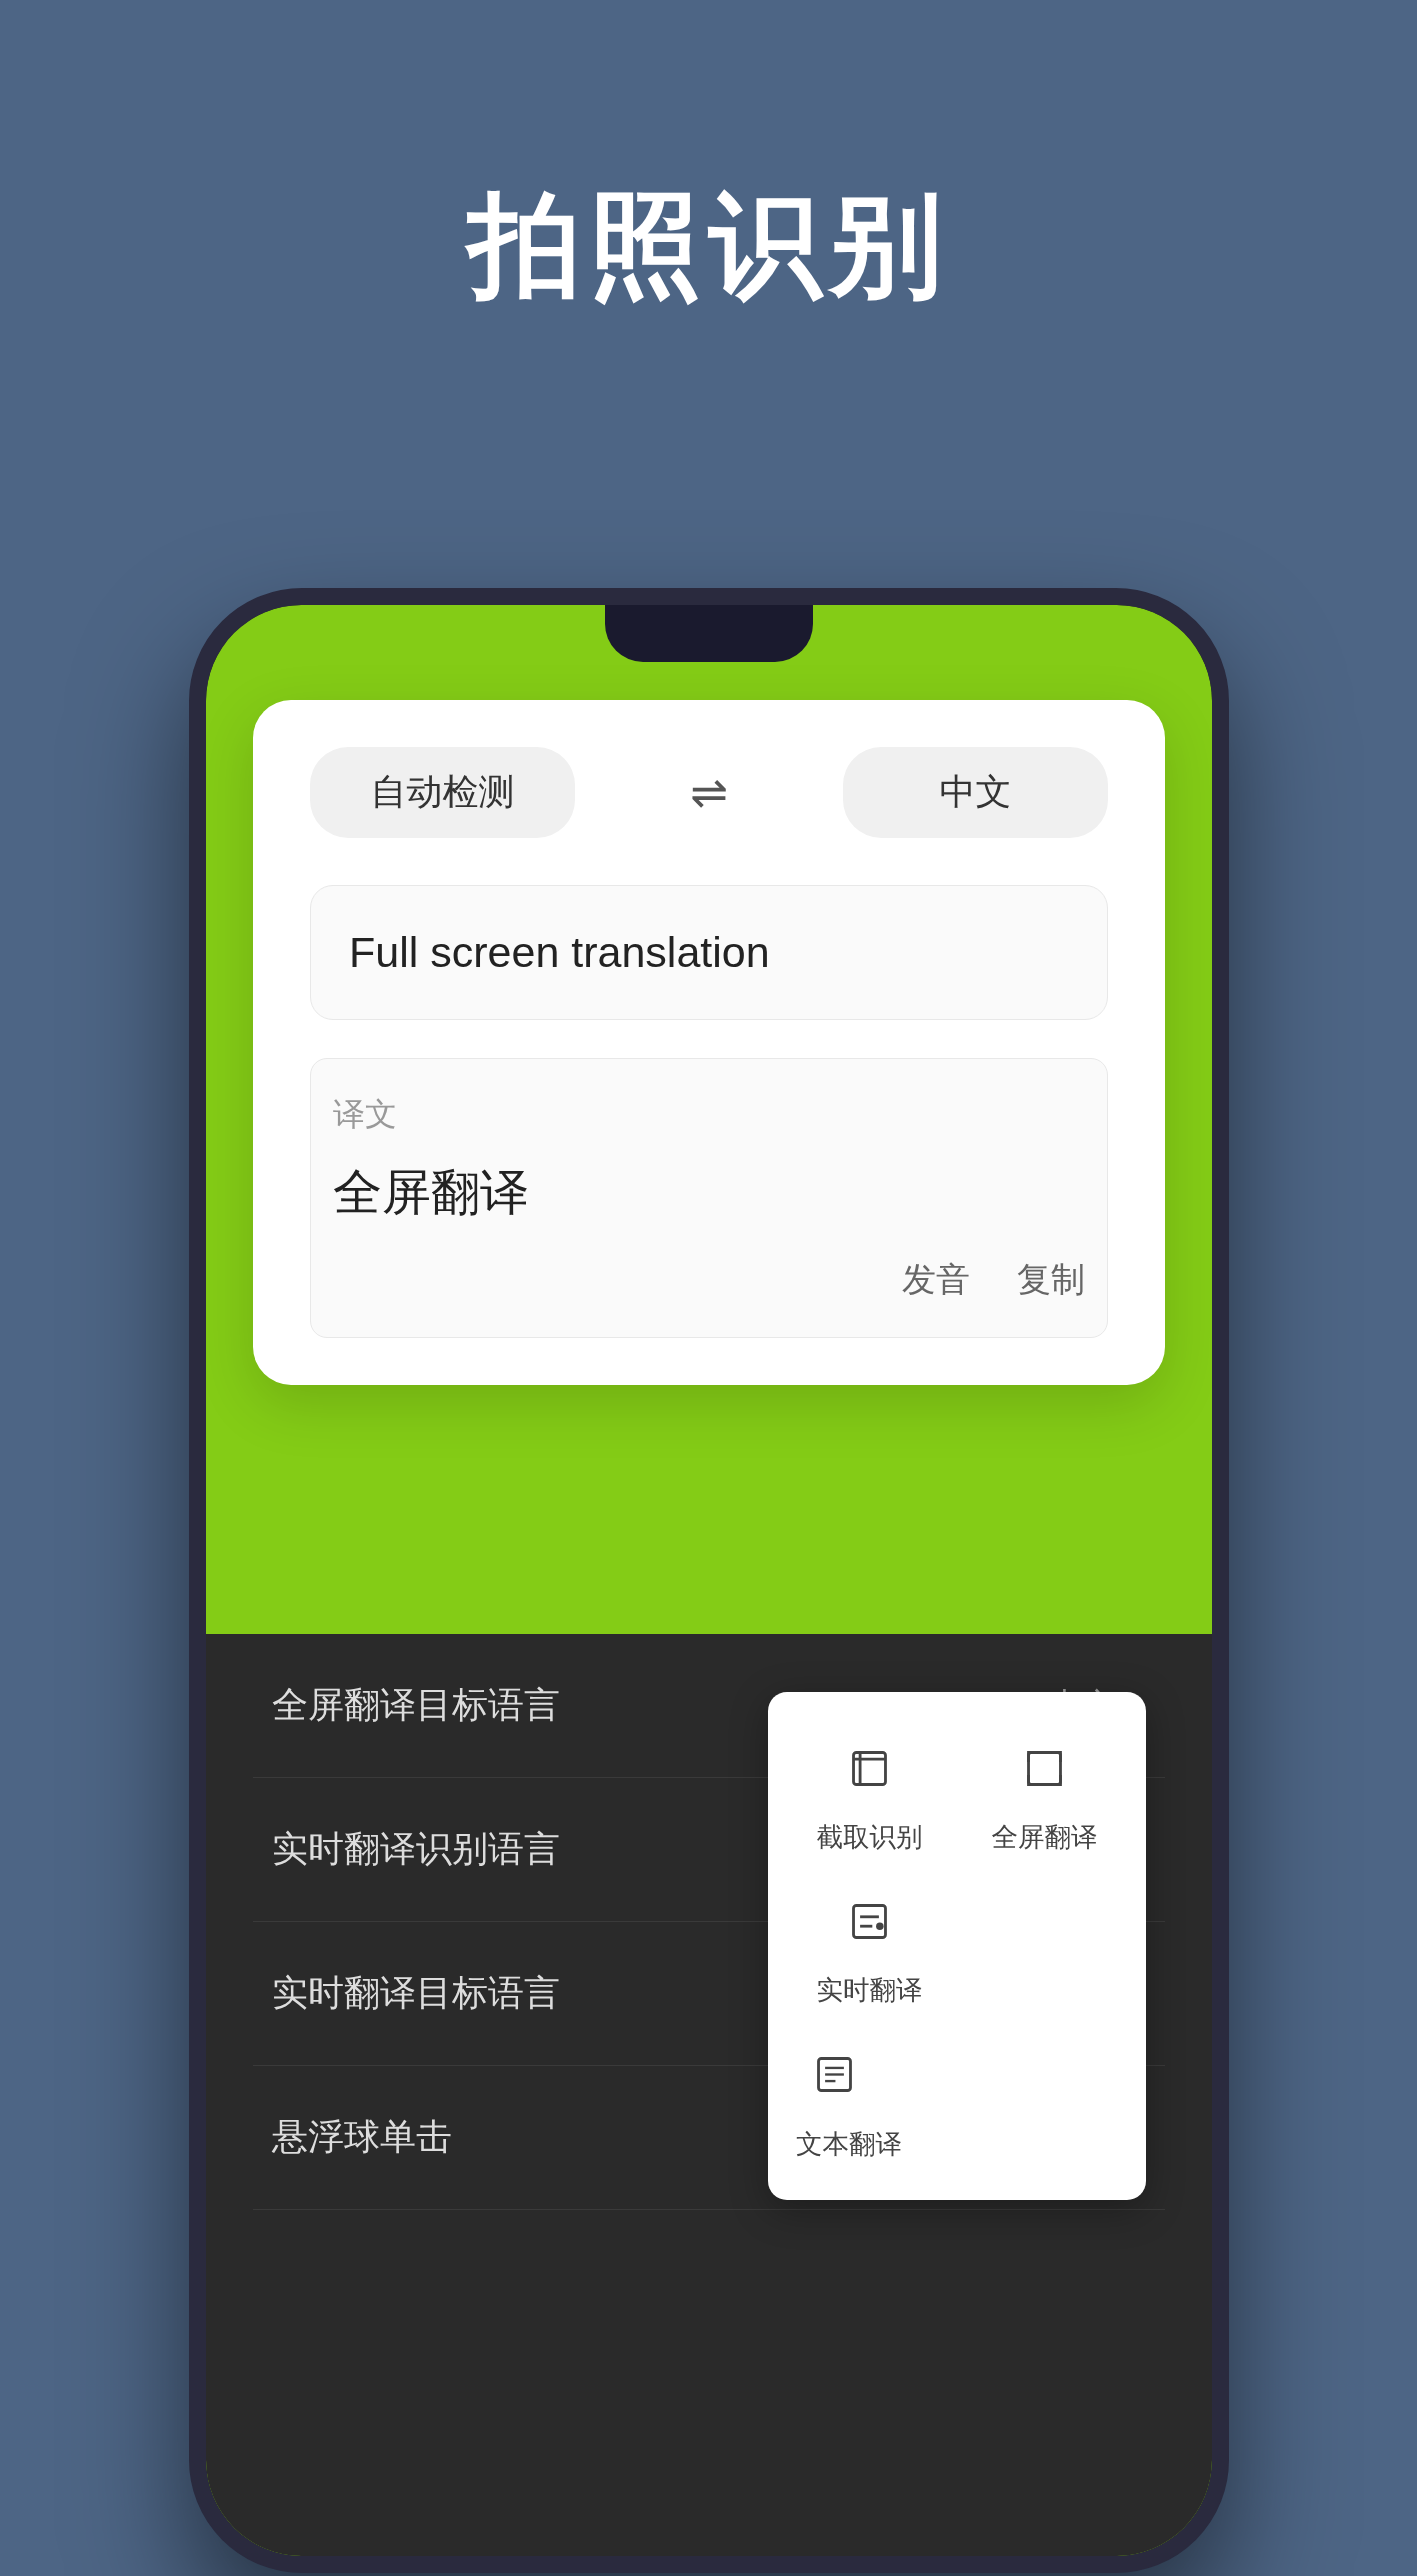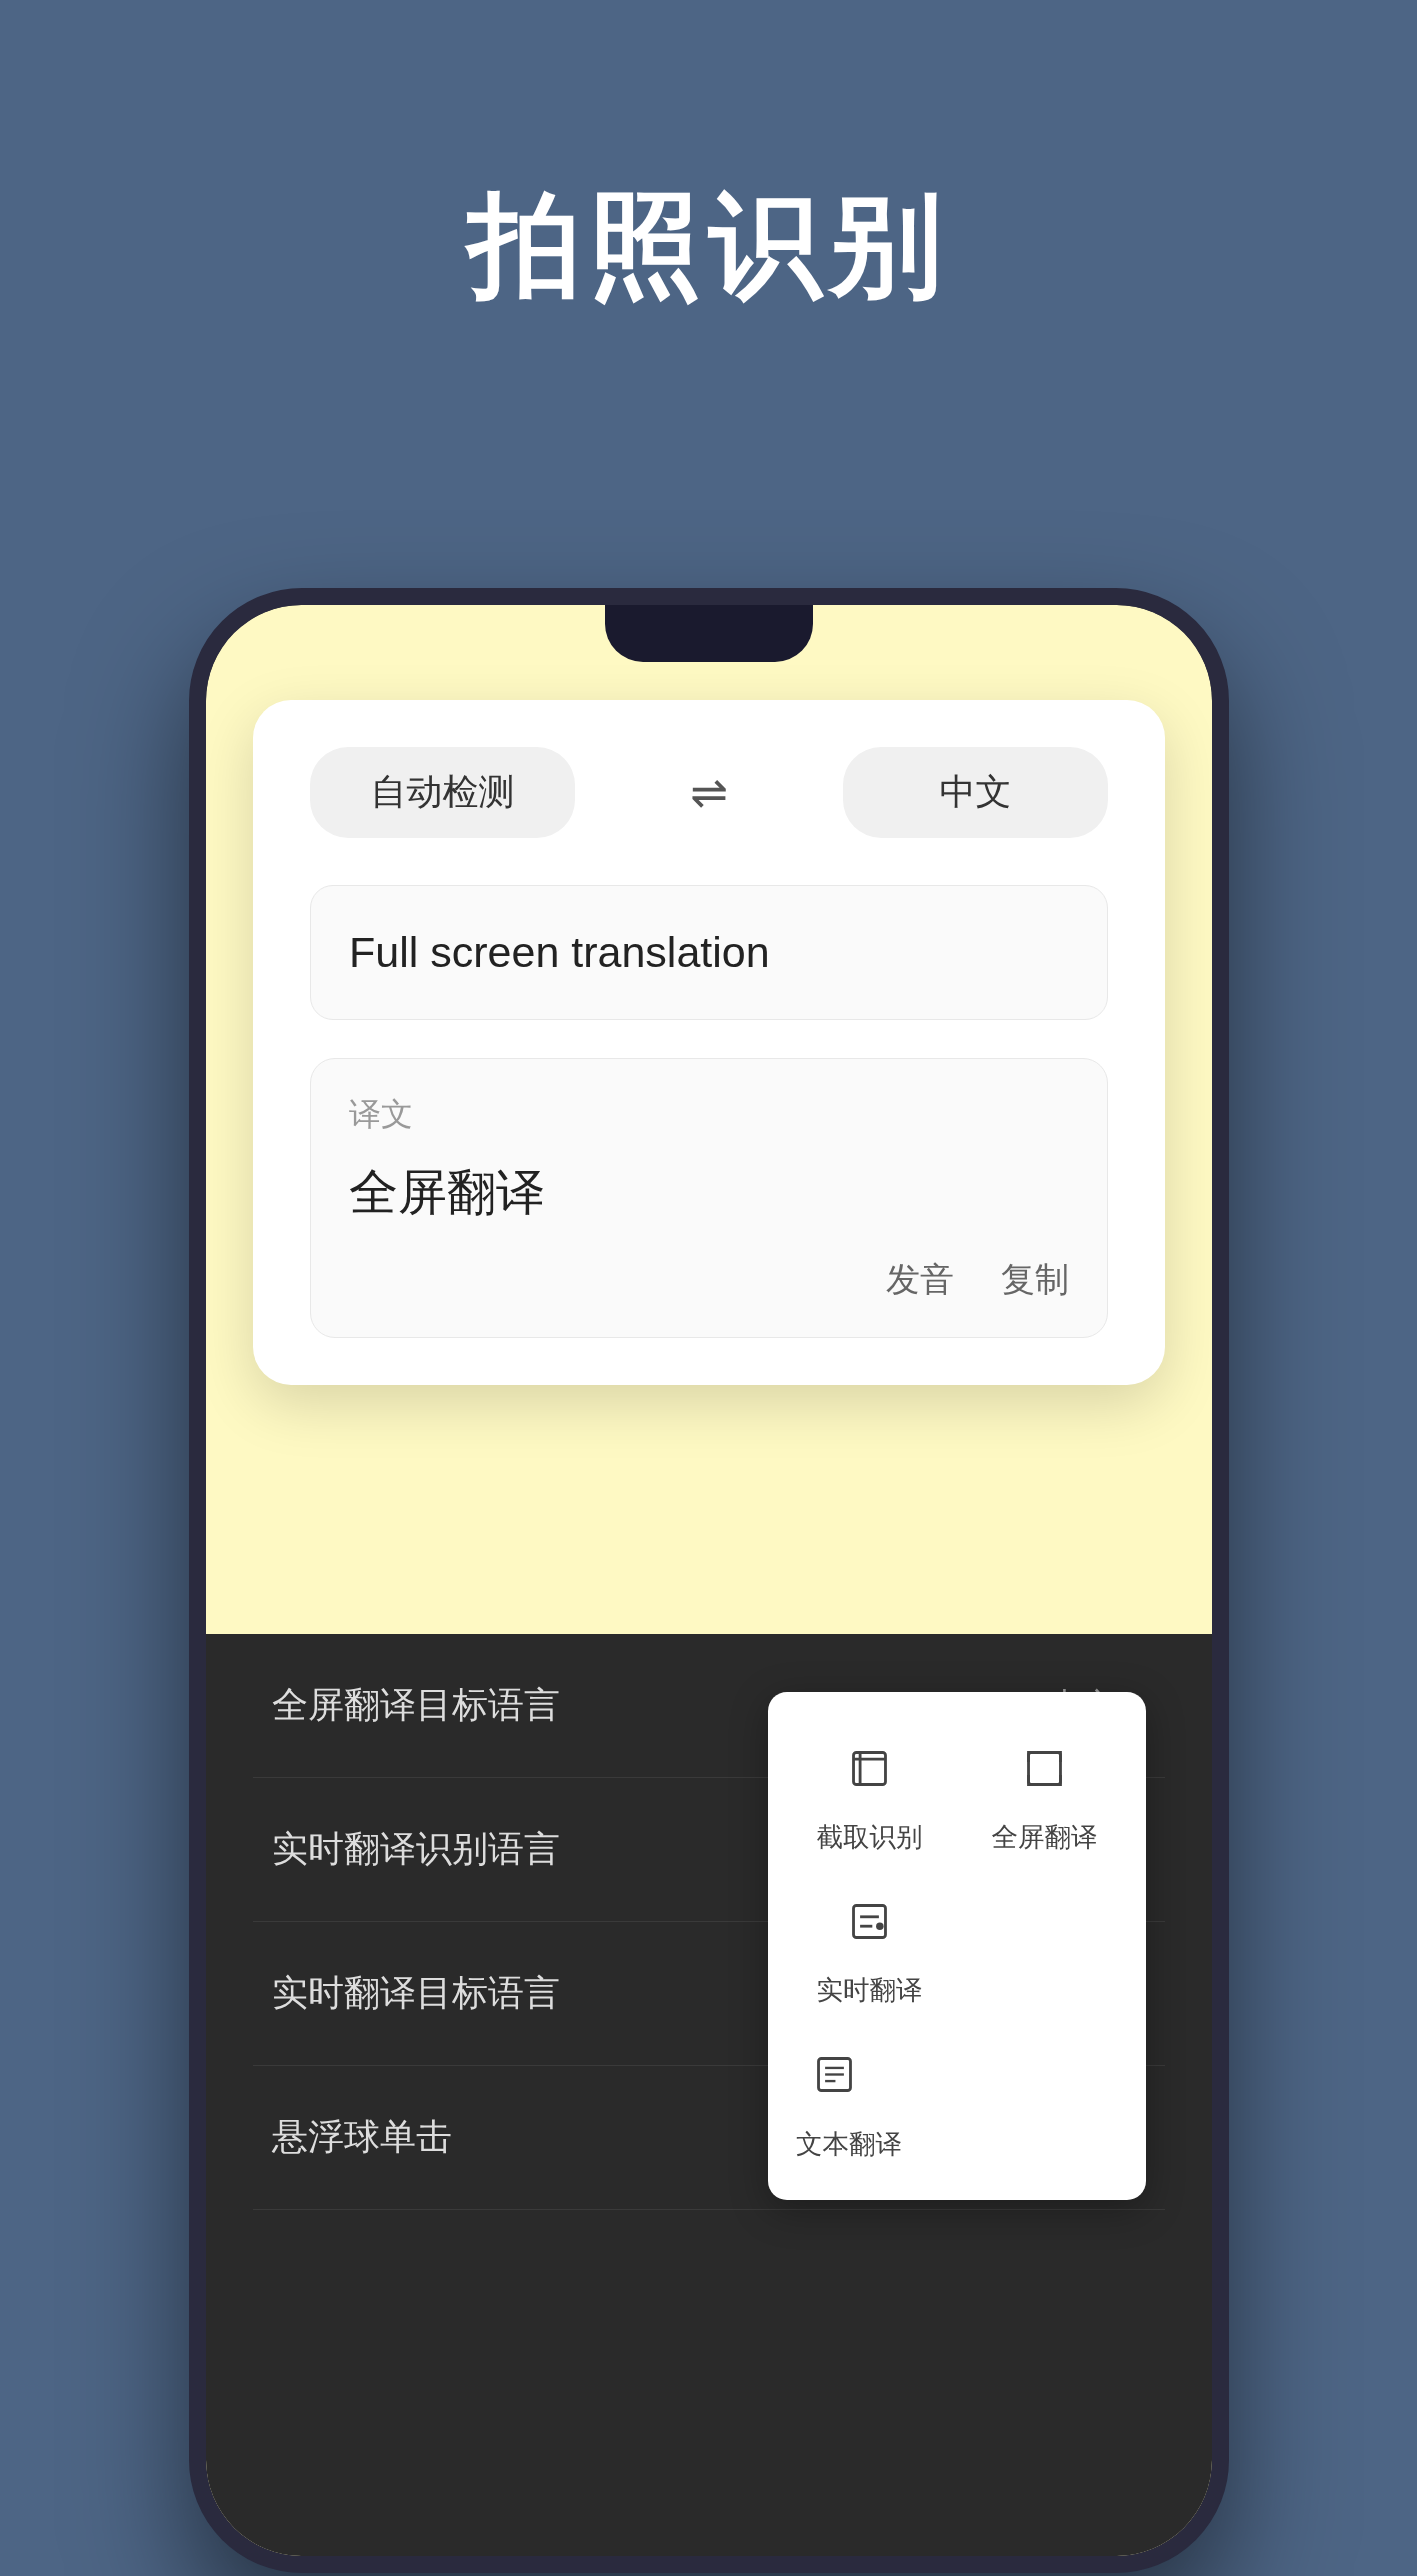--- a/index.html
+++ b/index.html
@@ -75,21 +75,21 @@
       width: 17px;
       height: 123px;
       background: #2a2a3e;
       border-radius: 0 3.8px 3.8px 0;
     }
 
     
     .phone-screen {
       width: 100%;
       height: 100%;
-      background: #fef9c3;
+      background: #84cc16;
       border-radius: 95px;
       overflow: hidden;
       position: relative;
     }
 
     
     .main-card {
       position: absolute;
       top: 95px;
       left: 47px;
@@ -138,23 +138,23 @@
 
     .input-text {
       font-size: 43px;
       color: #222;
       line-height: 1.5;
     }
 
     
     .result-area {
       background: #fafafa;
-      border-radius: 25px;
+      border-radius: 17px;
       border: 1.4px solid #e8e8e8;
-      padding: 34px 38px;
+      padding: 34px 22px;
       min-height: 208px;
     }
 
     .result-label {
       font-size: 32px;
       color: #999;
       margin-bottom: 19px;
     }
 
     .result-text {

